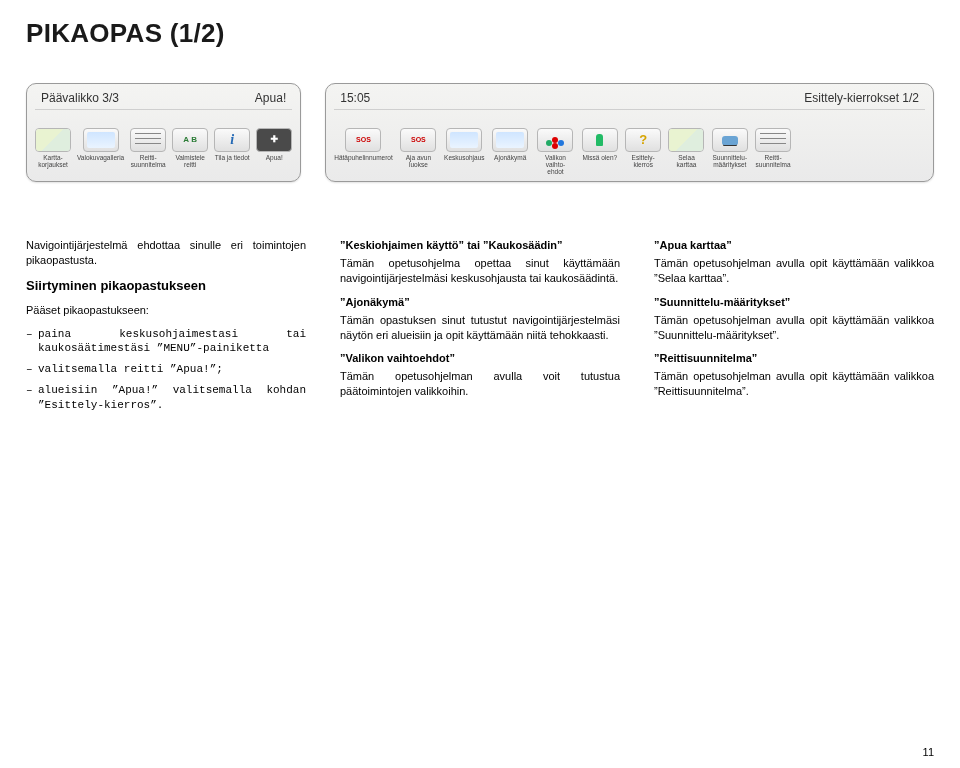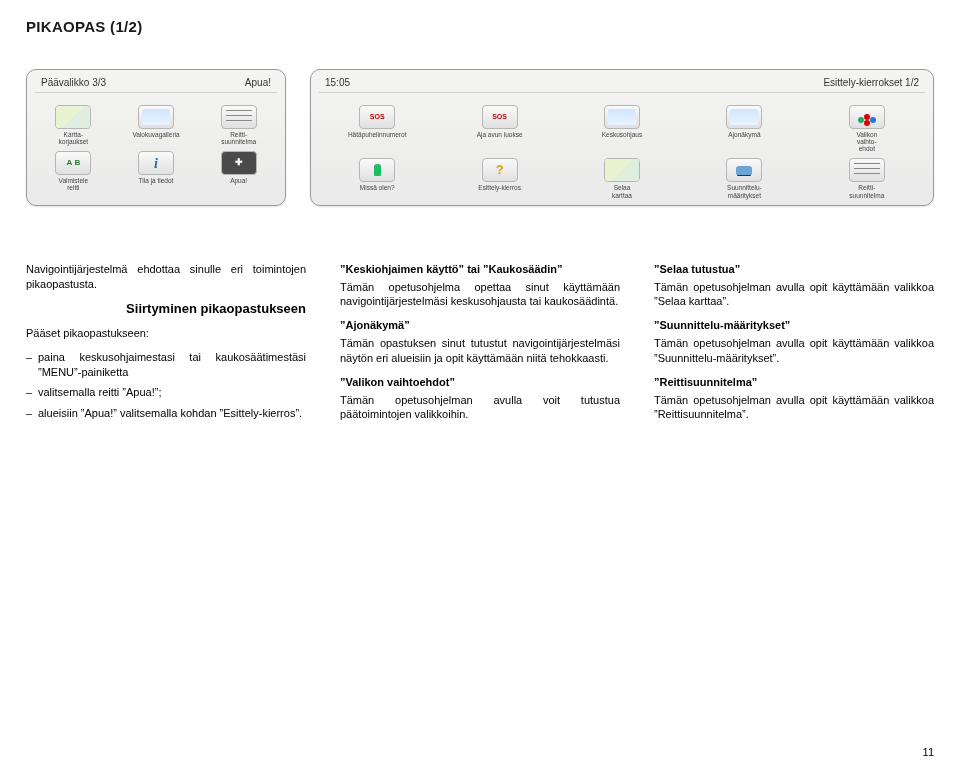--- a/index.html
+++ b/index.html
@@ -7,21 +7,21 @@
     font-family: Arial, Helvetica, sans-serif;
     width: 960px;
     height: 768px;
     background: #fff;
     padding: 18px 26px 12px 26px;
     color: #000;
     font-size: 11px;
     position: relative;
   }
   h1.page-title {
-    font-size: 15px;
+    font-size: 26px;
     font-weight: bold;
     color: #1a1a1a;
     letter-spacing: 0.3px;
     margin-bottom: 34px;
   }
 
   
   .screens {
     display: flex;
     gap: 24px;
@@ -32,28 +32,28 @@
     border-radius: 10px;
     background: linear-gradient(to bottom, #f4f4f2 0%, #eaeaea 100%);
     padding: 6px 8px 6px 8px;
     flex: 1 1 0;
     box-shadow: 0 1px 2px rgba(0,0,0,0.12);
   }
   .screen .topbar {
     display: flex;
     justify-content: space-between;
     align-items: center;
-    font-size: 10px;
+    font-size: 12px;
     color: #333;
     padding: 1px 6px 4px 6px;
     border-bottom: 1px solid #cfcfcf;
-    margin-bottom: 12px;
+    margin-bottom: 18px;
     text-align: center;
   }
-  .screen .rows { display: flex; flex-direction: column; gap: 6px; }
+  .screen .rows { display: flex; flex-direction: row; gap: 6px; }
   .screen .row {
     display: flex;
     gap: 6px;
   }
   .tile {
     flex: 1 1 0;
     display: flex;
     flex-direction: column;
     align-items: center;
     justify-content: flex-start;
@@ -109,27 +109,26 @@
     gap: 34px;
     font-size: 11px;
     line-height: 1.35;
   }
   .col { flex: 1 1 0; }
   .col p { margin-bottom: 9px; text-align: justify; }
   .col h3.sub {
     font-size: 13px;
     font-weight: bold;
     margin: 4px 0 8px 0;
-    text-align: right;
   }
   .col .quoted {
     font-weight: bold;
     margin-bottom: 3px;
   }
-  .col ul { margin: 4px 0 10px 0; padding:0; list-style:none;}
+  .col ul { margin: 4px 0 10px 0; padding:0; list-style:none;font-family:Liberation Mono, monospace;}
   .col ul li {
     position:relative; padding-left:12px; margin-bottom:6px; text-align:justify;
   }
   .col ul li::before{
     content:"–"; position:absolute; left:0; top:0;
   }
 
   
   .pnum {
     position:absolute; bottom:10px; right:26px;
@@ -251,21 +250,21 @@
   <div class="col">
     <p class="quoted">”Keskiohjaimen käyttö” tai ”Kaukosäädin”</p>
     <p>Tämän opetusohjelma opettaa sinut käyttämään navigointijärjestelmäsi keskusohjausta tai kaukosäädintä.</p>
     <p class="quoted">”Ajonäkymä”</p>
     <p>Tämän opastuksen sinut tutustut navigointijärjestelmäsi näytön eri alueisiin ja opit käyttämään niitä tehokkaasti.</p>
     <p class="quoted">”Valikon vaihtoehdot”</p>
     <p>Tämän opetusohjelman avulla voit tutustua päätoimintojen valikkoihin.</p>
   </div>
 
   <div class="col">
-    <p class="quoted">”Selaa tutustua”</p>
+    <p class="quoted">”Apua karttaa”</p>
     <p>Tämän opetusohjelman avulla opit käyttämään valikkoa ”Selaa karttaa”.</p>
     <p class="quoted">”Suunnittelu-määritykset”</p>
     <p>Tämän opetusohjelman avulla opit käyttämään valikkoa ”Suunnittelu-määritykset”.</p>
     <p class="quoted">”Reittisuunnitelma”</p>
     <p>Tämän opetusohjelman avulla opit käyttämään valikkoa ”Reittisuunnitelma”.</p>
   </div>
 
 </div>
 
 <div class="pnum">11</div>

